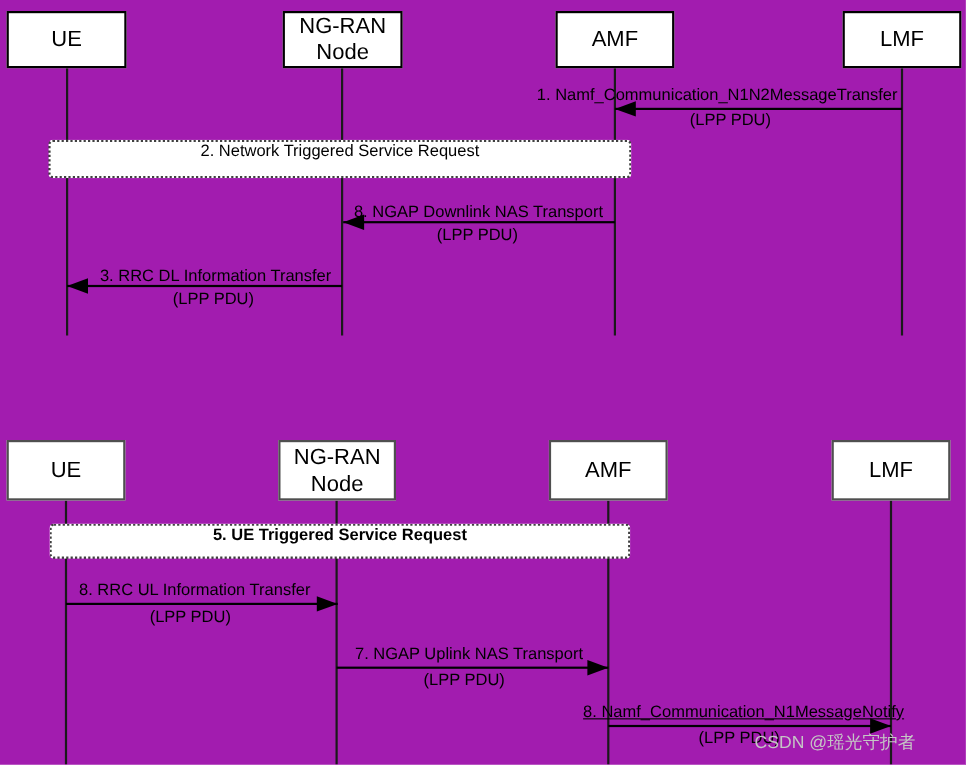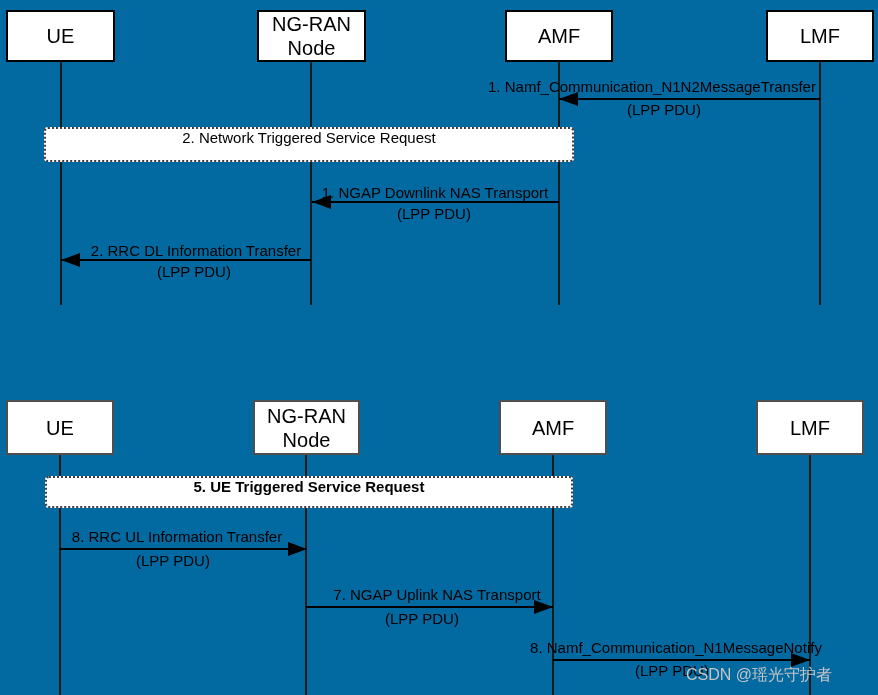--- a/index.html
+++ b/index.html
@@ -4,21 +4,21 @@
 <style>
   html, body { margin: 0; padding: 0; }
   body {
     font-family: "Liberation Sans", sans-serif;
     background: #ffffff;
   }
   #canvas {
     position: relative;
     width: 878px;
     height: 695px;
-    background: #0369a1;
+    background: #a21caf;
     overflow: hidden;
     color: #000;
   }
   .actor {
     position: absolute;
     box-sizing: border-box;
     background: #ffffff;
     border: 2px solid #000000;
     display: flex;
     align-items: center;
@@ -107,26 +107,26 @@
 
     <div class="sr-box" style="left:44px; top:127px; width:530px; height:35px;">
       <span>2. Network Triggered Service Request</span>
     </div>
 
     <div class="msg-label" style="left:472px; top:78px; width:360px;">1. Namf_Communication_N1N2MessageTransfer</div>
     <div class="msg-line" style="left:559px; top:98px; width:261px;"></div>
     <div class="arrow-left" style="left:559px; top:92px;"></div>
     <div class="sub-label" style="left:594px; top:101px; width:140px;">(LPP PDU)</div>
 
-    <div class="msg-label" style="left:315px; top:184px; width:240px;">1. NGAP Downlink NAS Transport</div>
+    <div class="msg-label" style="left:315px; top:184px; width:240px;">8. NGAP Downlink NAS Transport</div>
     <div class="msg-line" style="left:312px; top:201px; width:247px;"></div>
     <div class="arrow-left" style="left:312px; top:195px;"></div>
     <div class="sub-label" style="left:364px; top:205px; width:140px;">(LPP PDU)</div>
 
-    <div class="msg-label" style="left:76px; top:242px; width:240px;">2. RRC DL Information Transfer</div>
+    <div class="msg-label" style="left:76px; top:242px; width:240px;">3. RRC DL Information Transfer</div>
     <div class="msg-line" style="left:61px; top:259px; width:250px;"></div>
     <div class="arrow-left" style="left:61px; top:253px;"></div>
     <div class="sub-label" style="left:124px; top:263px; width:140px;">(LPP PDU)</div>
   </div>
 
   <div>
 
     <div class="actor gray" style="left:6px; top:400px; width:108px; height:55px;">UE</div>
     <div class="actor gray" style="left:253px; top:400px; width:107px; height:55px;">NG-RAN Node</div>
     <div class="actor gray" style="left:499px; top:400px; width:108px; height:55px;">AMF</div>
@@ -139,26 +139,26 @@
 
     <div class="sr-box" style="left:45px; top:476px; width:528px; height:32px;font-weight:bold;">
       <span>5. UE Triggered Service Request</span>
     </div>
 
     <div class="msg-label" style="left:57px; top:528px; width:240px;">8. RRC UL Information Transfer</div>
     <div class="msg-line" style="left:60px; top:548px; width:247px;"></div>
     <div class="arrow-right" style="left:288px; top:542px;"></div>
     <div class="sub-label" style="left:103px; top:552px; width:140px;">(LPP PDU)</div>
 
-    <div class="msg-label" style="left:317px; top:586px; width:240px;">7. NGAP Uplink NAS Transport</div>
+    <div class="msg-label" style="left:290px; top:586px; width:240px;text-align:right;">7. NGAP Uplink NAS Transport</div>
     <div class="msg-line" style="left:306px; top:606px; width:247px;"></div>
     <div class="arrow-right" style="left:534px; top:600px;"></div>
     <div class="sub-label" style="left:352px; top:610px; width:140px;">(LPP PDU)</div>
 
-    <div class="msg-label" style="left:496px; top:639px; width:360px;">8. Namf_Communication_N1MessageNotify</div>
+    <div class="msg-label" style="left:496px; top:639px; width:360px;text-decoration:underline;">8. Namf_Communication_N1MessageNotify</div>
     <div class="msg-line" style="left:553px; top:659px; width:257px;"></div>
     <div class="arrow-right" style="left:791px; top:653px;"></div>
     <div class="sub-label" style="left:602px; top:662px; width:140px;">(LPP PDU)</div>
   </div>
 
   <div class="watermark" style="left:686px; top:665px;">CSDN @瑶光守护者</div>
 
 </div>
 
 </body></html>

